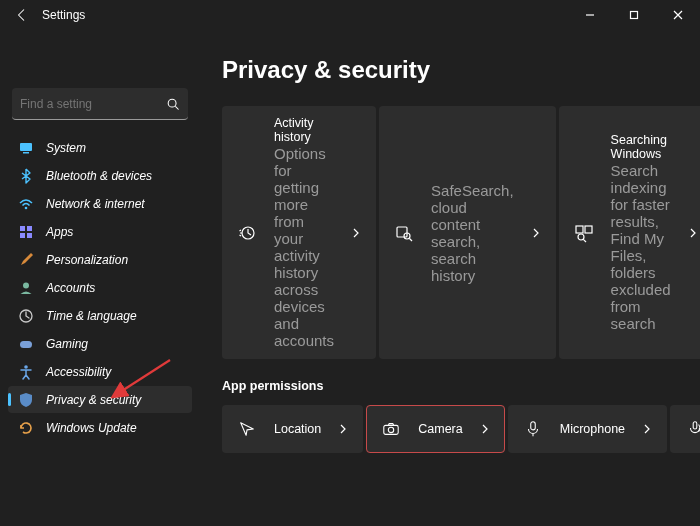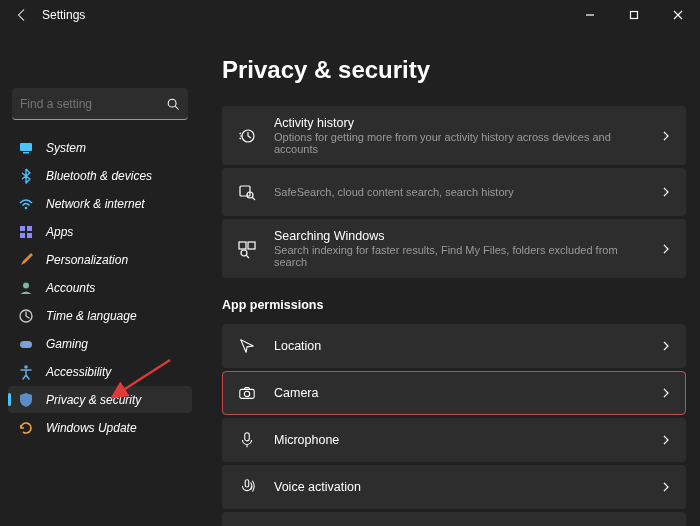--- a/index.html
+++ b/index.html
@@ -16,27 +16,27 @@
   .searchbox input { flex: 1; background: transparent; border: none; outline: none; color: #cfcfcf; font-size: 12px; }
   .searchbox .sicon { position: absolute; right: 8px; }
   .nav { display: flex; flex-direction: column; gap: 1px; }
   .nav-item { height: 27px; display: flex; align-items: center; padding: 0 10px; border-radius: 4px; cursor: pointer; font-size: 12px; color: #ffffff; gap: 12px; position: relative; font-style: italic; }
   .nav-item.active { background: #2d2d2d; }
   .nav-item.active::before { content:""; position:absolute; left:0; top:7px; bottom:7px; width:3px; background:#4cc2ff; border-radius:2px; }
   .nav-icon { width: 16px; height: 16px; display: flex; align-items: center; justify-content: center; flex-shrink: 0; }
   .main { flex: 1; overflow-y: auto; padding: 12px 14px 0 22px; }
   .main::-webkit-scrollbar{width:0}
   .page-title { font-size: 24px; font-weight: 600; margin: 14px 0 22px 0; }
-  .card-list { display: flex; flex-direction: column; gap: 3px; margin-bottom: 20px; }
+  .card-list { display: flex; flex-direction: row; gap: 3px; margin-bottom: 20px; }
   .card { background: #2d2d2d; border-radius: 4px; display: flex; align-items: center; padding: 10px 14px; cursor: pointer; gap: 16px; min-height: 44px; }
   .card.tall { min-height: 48px; }
   .card-icon { width: 22px; height: 22px; display: flex; align-items: center; justify-content: center; flex-shrink: 0; }
   .card-text { flex: 1; display: flex; flex-direction: column; gap: 1px; }
   .card-title { font-size: 12.5px; color: #ffffff; }
-  .card-sub { font-size: 11px; color: #9a9a9a; }
+  .card-sub { font-size: 15px; color: #9a9a9a; }
   .chev { flex-shrink: 0; }
   .section-head { font-size: 12.5px; font-weight: 600; margin: 2px 0 12px 0; }
   .highlight-camera { outline: 1.5px solid #c74a4a; outline-offset: -1px; }
   .annot-arrow { position: absolute; pointer-events: none; }
   svg { display: block; }
   .stroke { stroke: #ffffff; stroke-width: 1.2; fill: none; }
 </style>
 </head>
 <body>
 

